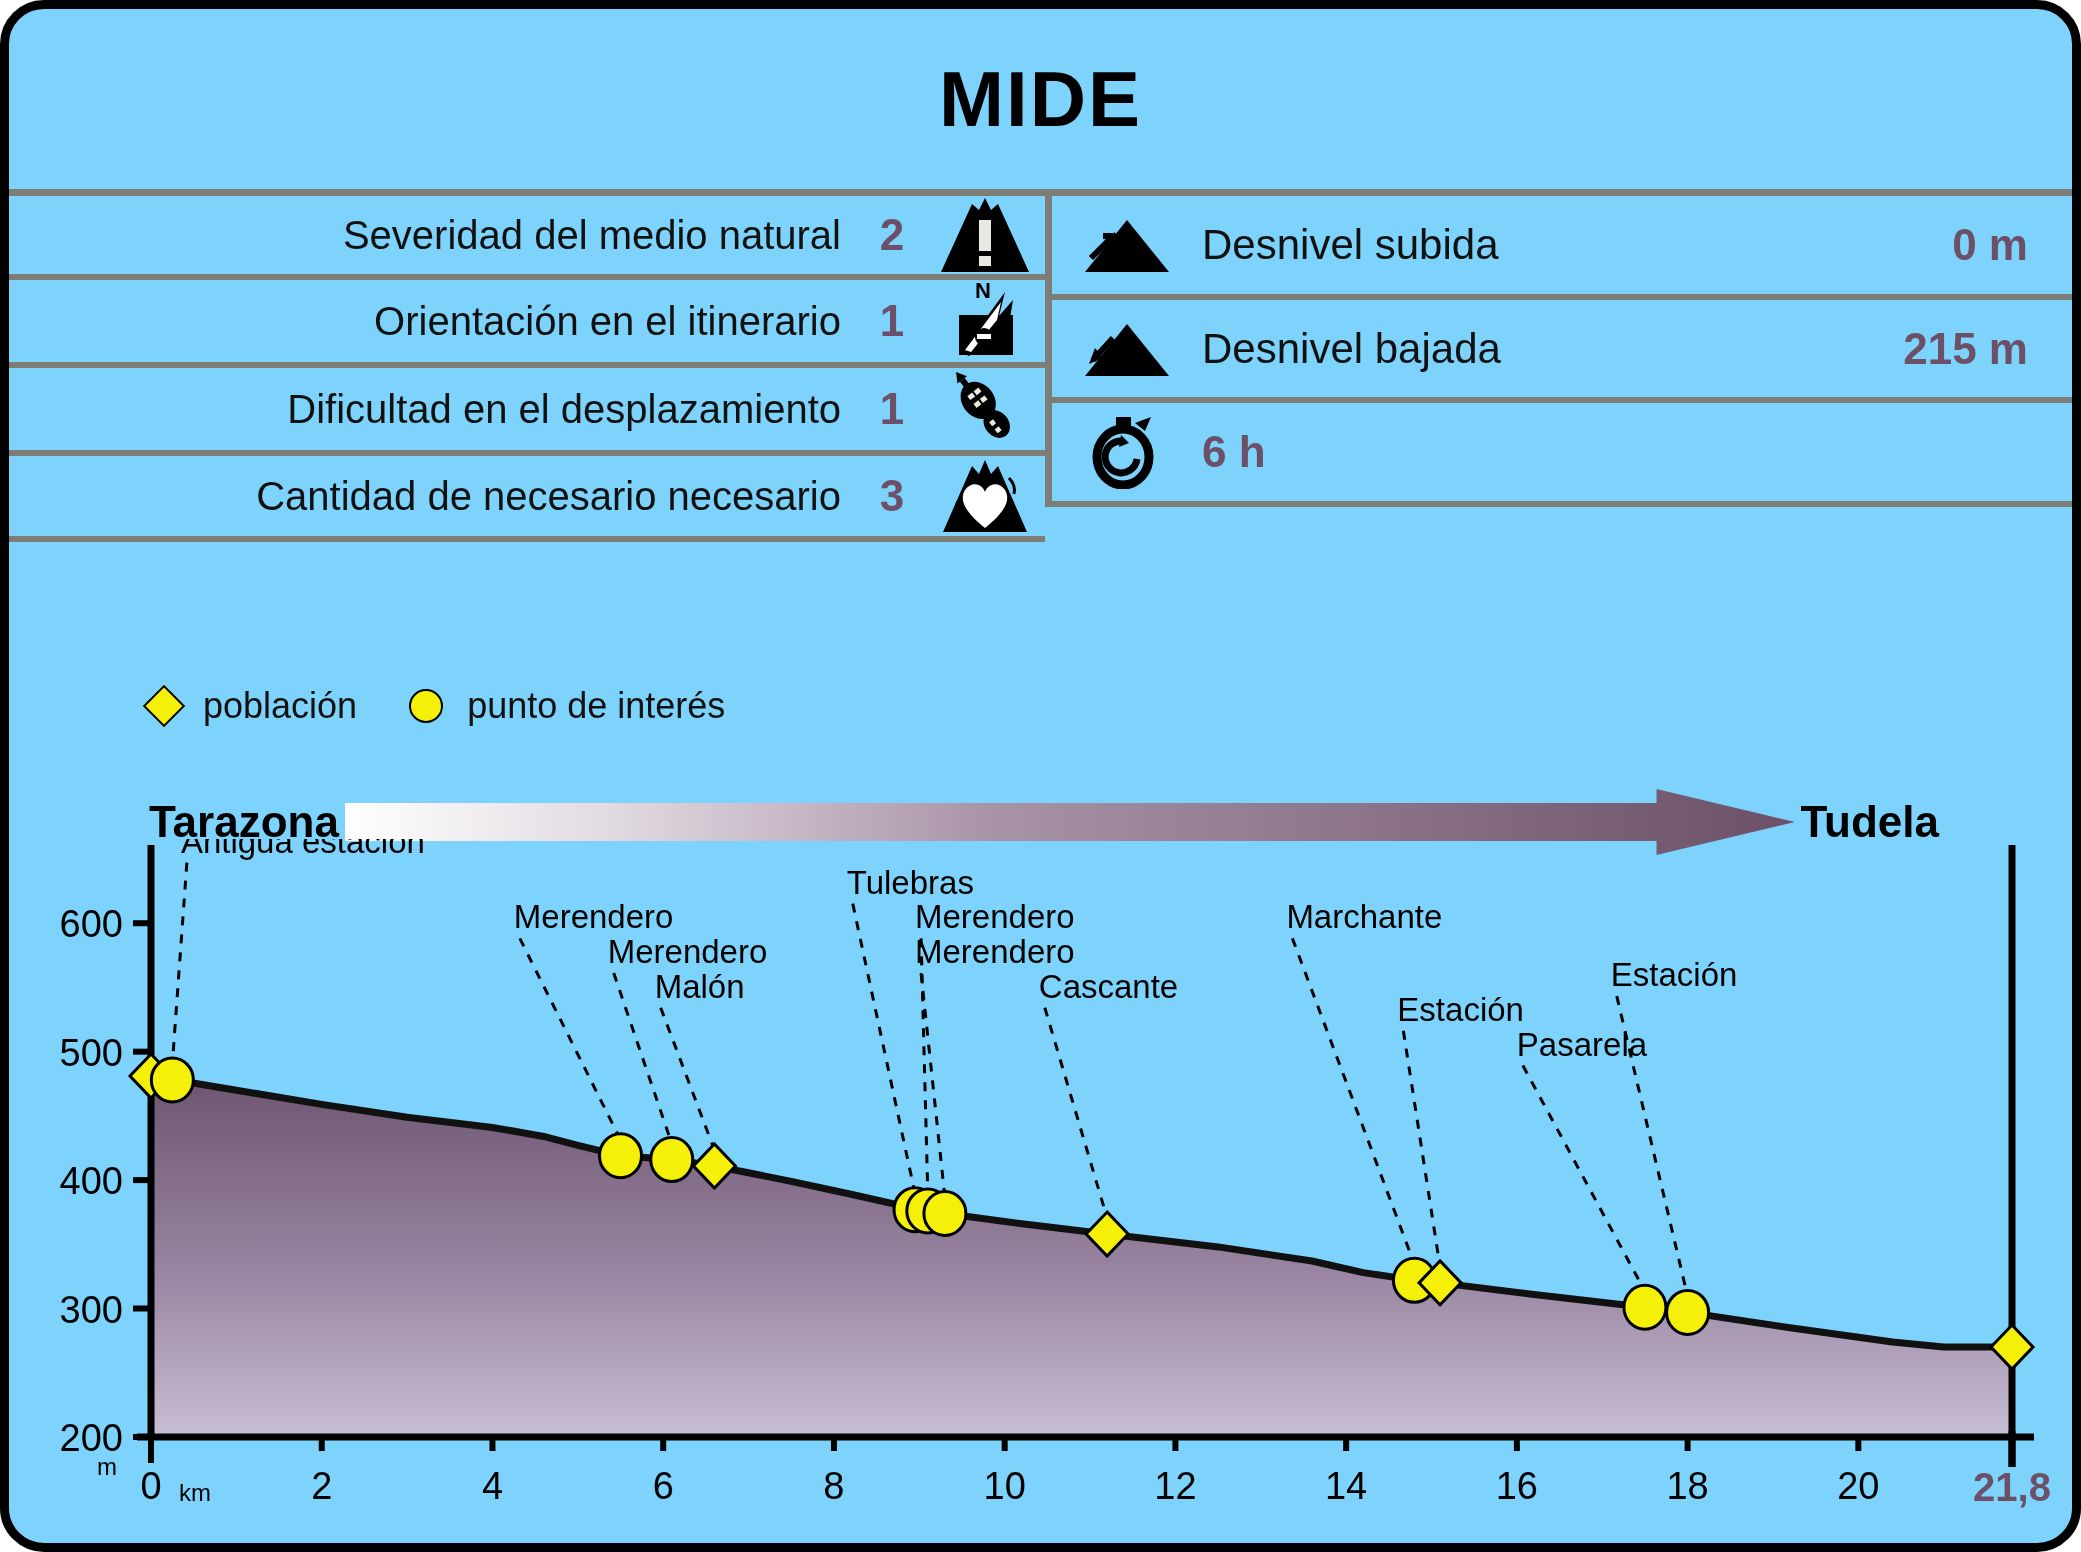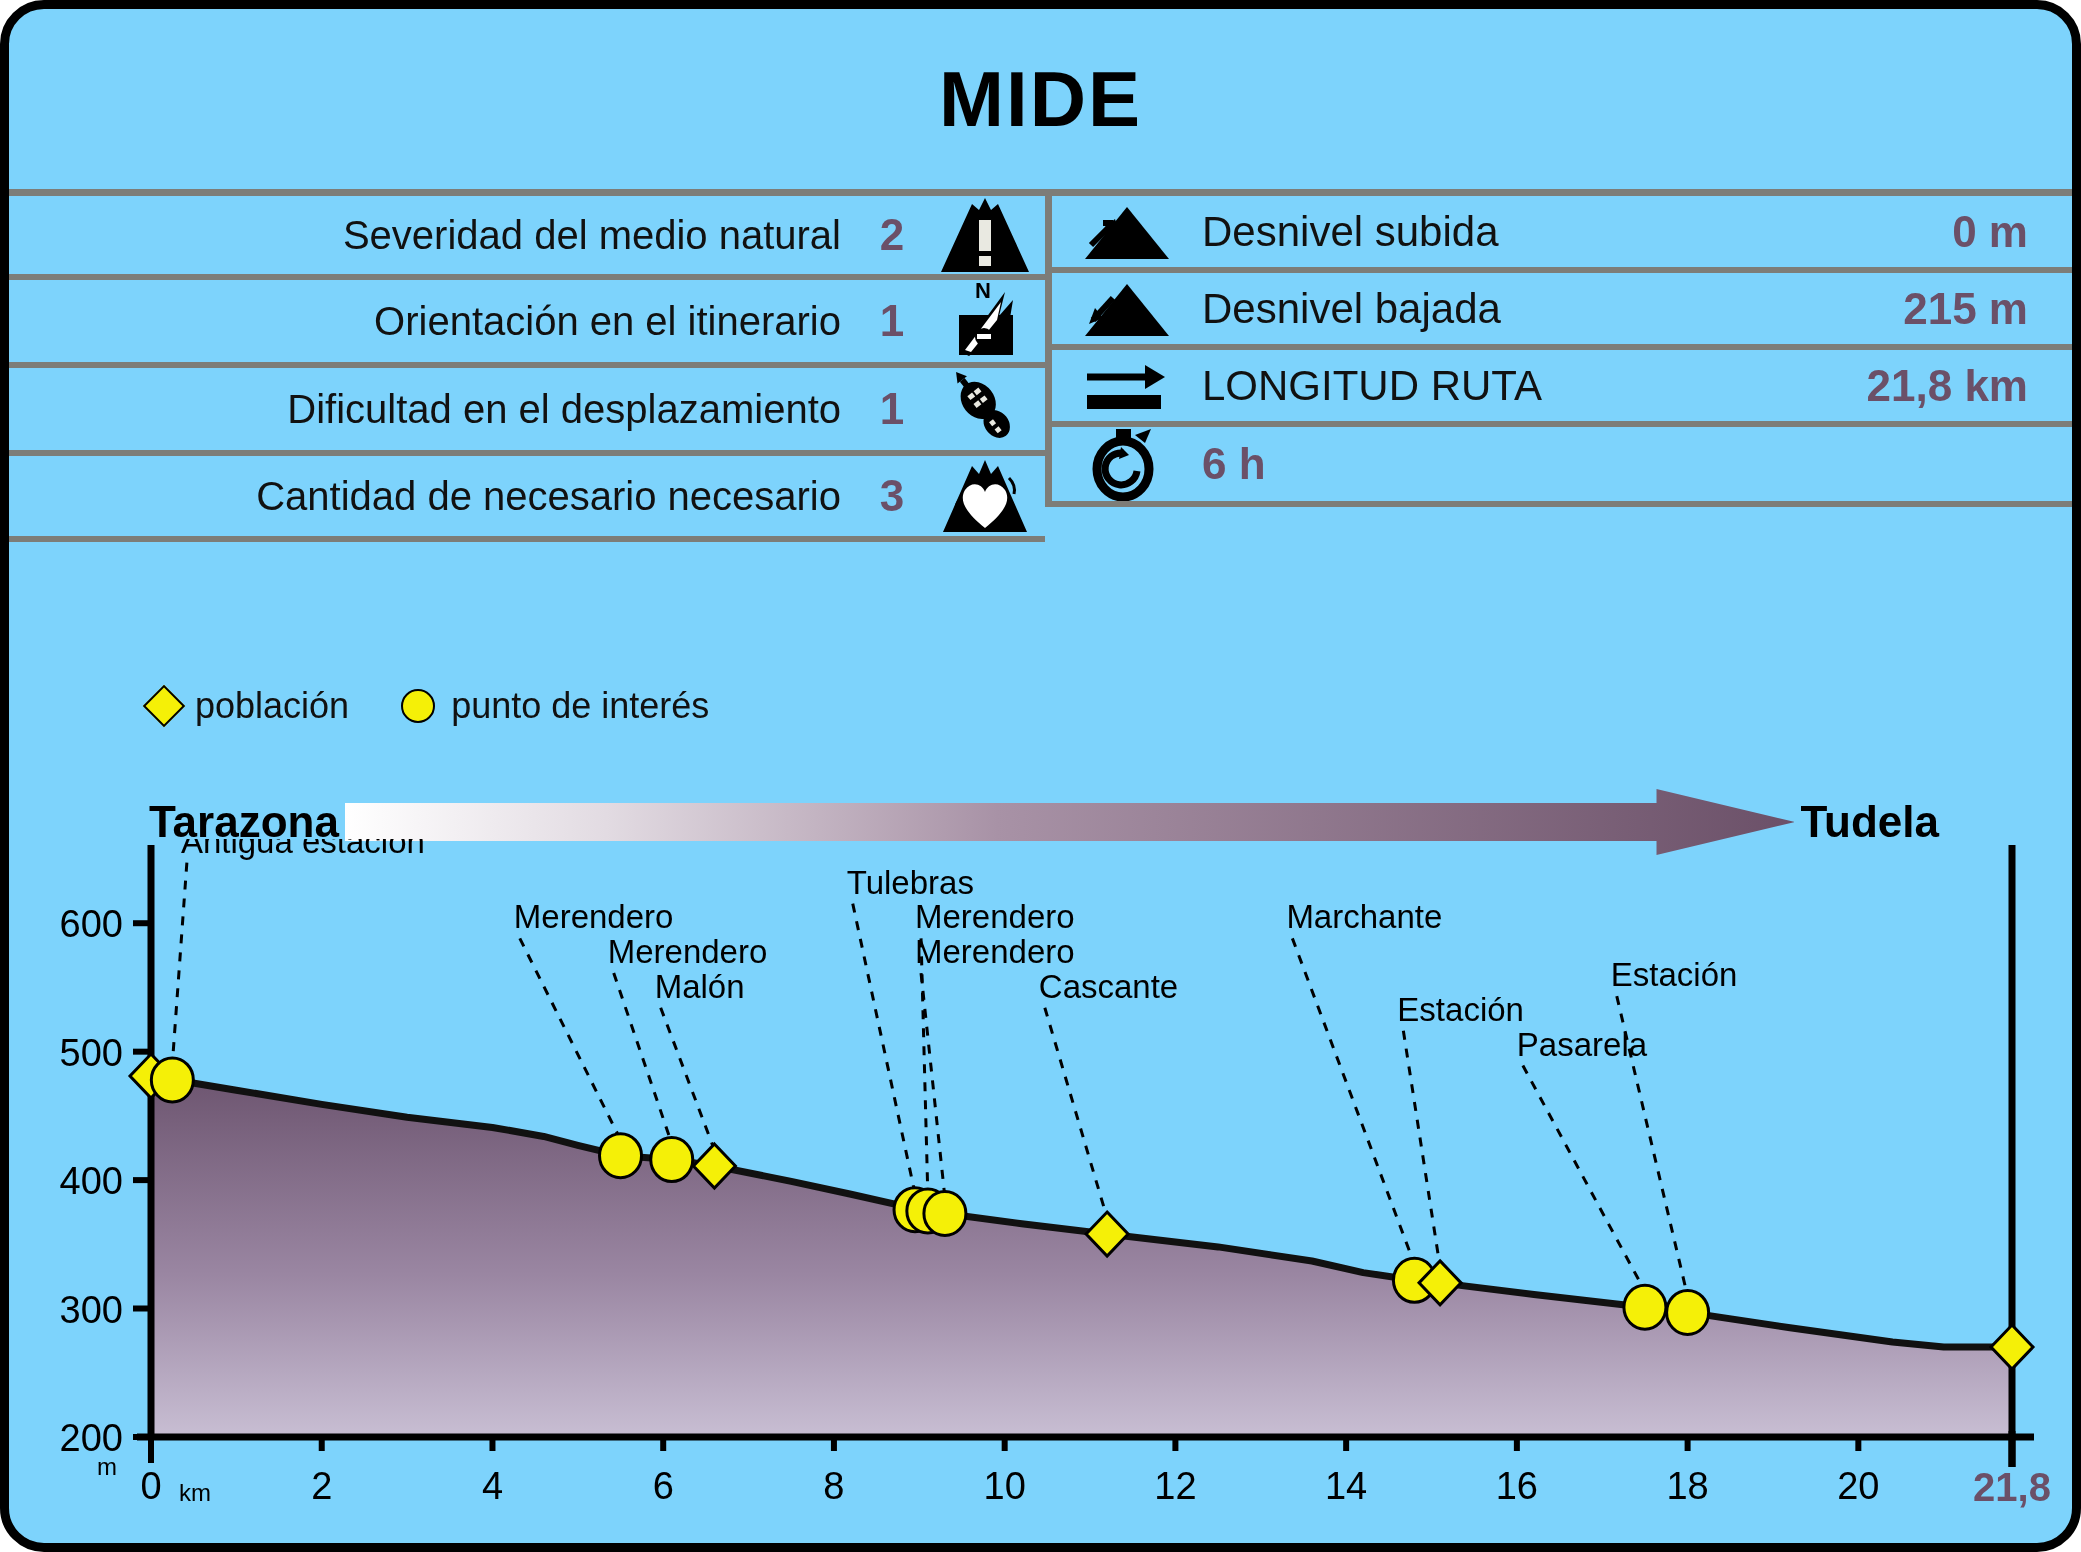--- a/index.html
+++ b/index.html
@@ -52,21 +52,21 @@
   }
   .row.r .val{
     padding-right:44px;text-align:right;font-size:44px;font-weight:bold;color:#6b5068;
     white-space:nowrap;
   }
   
   #legend{
     position:absolute;left:140px;top:676px;
     display:flex;align-items:center;gap:52px;
   }
-  #legend .item{display:flex;align-items:center;gap:16px;}
+  #legend .item{display:flex;align-items:center;gap:24px;}
   #legend .txt{font-size:36px;color:#111;}
   .sym-diamond{
     width:26px;height:26px;background:#f5f007;border:2px solid #000;
     transform:rotate(45deg);display:inline-block;
   }
   .sym-circle{
     width:30px;height:30px;border-radius:50%;background:#f5f007;border:2px solid #000;
     display:inline-block;
   }
   
@@ -183,31 +183,20 @@
           <svg width="96" height="62" viewBox="0 0 96 62">
             <path d="M48 6 L90 58 L6 58 Z" fill="#000"></path>
             <path d="M34 20 L14 42" stroke="#000" stroke-width="6" fill="none"></path>
             <path d="M10 46 L24 40 L16 30 Z" fill="#000"></path>
           </svg>
         </div>
         <div class="lbl">Desnivel bajada</div>
         <div class="val">215 m</div>
       </div>
 
-      <div class="row r">
-        <div class="ico">
-          <svg width="96" height="58" viewBox="0 0 96 58">
-            <path d="M8 20 L72 20" stroke="#000" stroke-width="7" fill="none"></path>
-            <path d="M66 8 L86 20 L66 32 Z" fill="#000"></path>
-            <rect x="8" y="38" width="74" height="14" fill="#000"></rect>
-          </svg>
-        </div>
-        <div class="lbl">LONGITUD RUTA</div>
-        <div class="val">21,8 km</div>
-      </div>
 
       <div class="row r">
         <div class="ico">
           <svg width="96" height="74" viewBox="0 0 96 74">
             <ellipse cx="44" cy="42" rx="26" ry="28" fill="none" stroke="#000" stroke-width="9"></ellipse>
             <rect x="37" y="2" width="15" height="10" fill="#000"></rect>
             <path d="M56 8 L72 2 L66 16 Z" fill="#000"></path>
             <path d="M44 26 A16 16 0 1 0 58 44" stroke="#000" stroke-width="7" fill="none"></path>
             <path d="M42 20 L50 28 L40 32 Z" fill="#000"></path>
           </svg>

